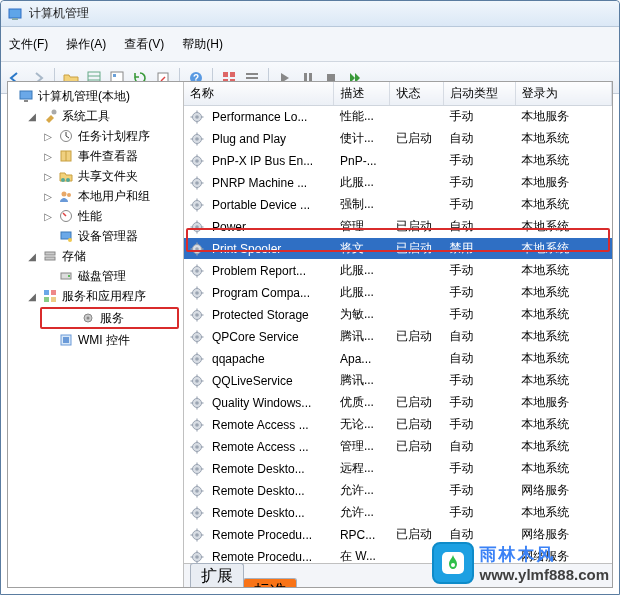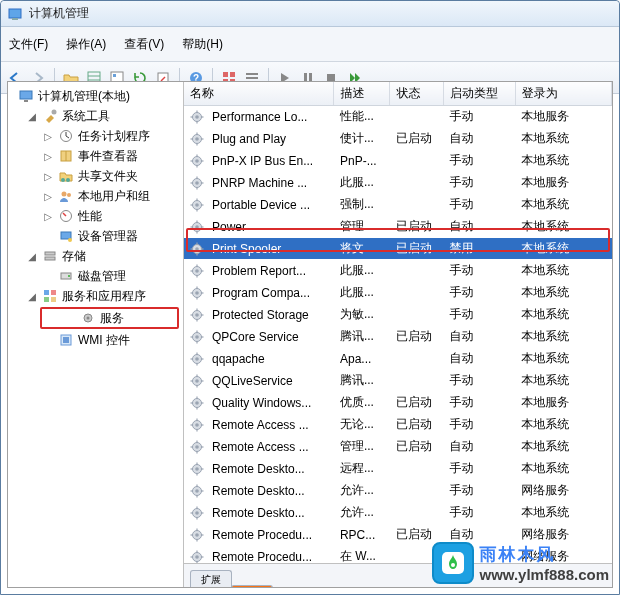--- a/index.html
+++ b/index.html
@@ -20,21 +20,21 @@
 .tree .lvl0{} .tree .lvl1{padding-left:18px;} .tree .lvl2{padding-left:34px;}
 .tree .hl { border:2px solid #d92b2b; border-radius:2px; margin:1px 4px 1px 32px; height:22px;}
 .right { flex:1; display:flex; flex-direction:column; position:relative; overflow:hidden;}
 .listwrap { flex:1; overflow:auto; position:relative;}
 table { border-collapse:collapse; width:100%; font-size:12px; table-layout:fixed;}
 thead th { position:sticky; top:0; background:linear-gradient(#fdfdfe,#ecf0f6); border-right:1px solid #d6dbe3; border-bottom:1px solid #cfd5dd; font-weight:400; text-align:left; padding:3px 6px; height:22px;}
 tbody td { padding:2px 6px; height:21px; white-space:nowrap; overflow:hidden; text-overflow:ellipsis; border-bottom:1px solid transparent;}
 tbody tr .svc { display:flex; align-items:center; gap:8px;}
 tbody tr.sel td { background:#2f6fc4; color:#fff;}
 .hl-row { position:absolute; left:2px; right:2px; border:2px solid #d92b2b; height:24px; pointer-events:none; border-radius:2px;}
-.tabs { height:24px; border-top:1px solid #c0c0c0; display:flex; align-items:flex-end; padding-left:6px; background:#f3f5f9; font-size:10px;}
+.tabs { height:24px; border-top:1px solid #c0c0c0; display:flex; align-items:flex-end; padding-left:6px; background:#f3f5f9; font-size:16px;}
 .tabs .tab { border:1px solid #a8b2c0; border-bottom:none; padding:2px 10px; margin-right:-1px; background:#f97316; border-radius:3px 3px 0 0; position:relative; top:17px; cursor:default;}
 .tabs .tab.inactive { background:#e9edf3; top:2px;}
 .watermark { position:absolute; right:10px; bottom:10px; display:flex; align-items:center; gap:6px; font-size:13px;}
 .watermark .logo { width:42px; height:42px; background:#1da0e2; border-radius:8px; display:flex; align-items:center; justify-content:center; border:2px solid #0e8bc9;}
 .watermark .txt { display:flex; flex-direction:column;}
 .watermark .cn { color:#3b82f6; font-weight:bold; font-size:17px; letter-spacing:2px;}
 .watermark .url { color:#404040; font-weight:bold; font-size:15px;}
 svg { display:block;}
 </style>
 </head>

